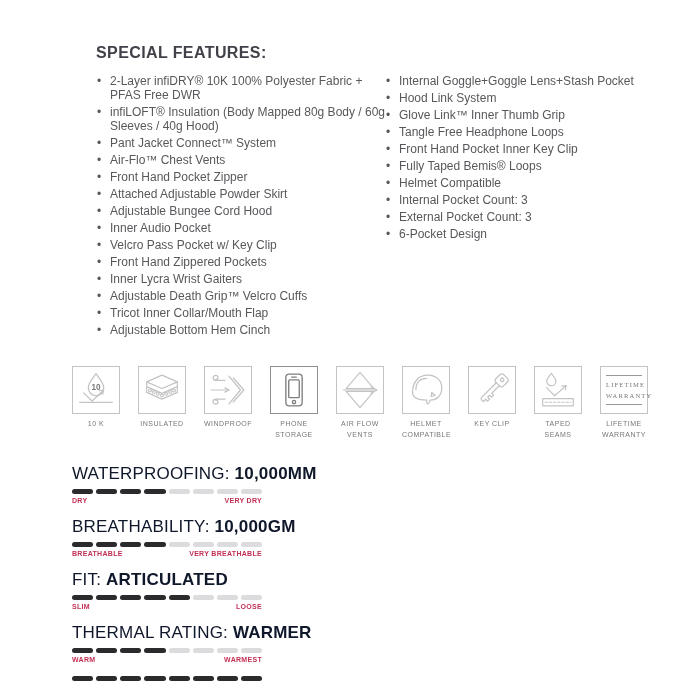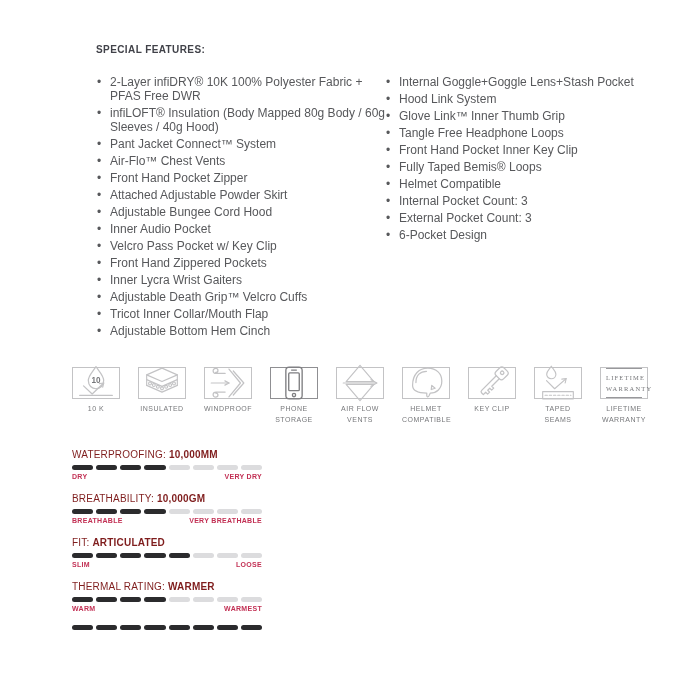--- a/index.html
+++ b/index.html
@@ -16,61 +16,61 @@
   body{
     width:700px;height:700px;overflow:hidden;background:#ffffff;
     font-family:"Liberation Sans","DejaVu Sans",sans-serif;
     -webkit-font-smoothing:antialiased;
   }
   .page{padding-top:44px;}
 
   
   .features{margin-left:96px;}
   .sf-heading{
-    font-size:10px;font-weight:bold;color:var(--text-dark);
-    letter-spacing:.4px;margin:0 0 20px 0;
+    font-size:16px;font-weight:bold;color:var(--text-dark);
+    letter-spacing:.4px;margin:0 0 12px 0;
   }
   .cols{display:flex;align-items:flex-start;}
   .col-left{width:289px;}
   .col-right{width:280px;}
   ul.feat{list-style:none;margin:0;padding:0;}
   ul.feat li{
     display:flex;font-size:12px;color:var(--text-gray);
     line-height:14px;margin-bottom:3px;
   }
   ul.feat .blt{flex:none;width:14px;padding-left:1px;color:var(--text-gray);}
 
   
   .sizes{margin:14px 0 0 96px;font-size:13px;color:var(--text-gray);}
   .sizes .lbl{font-weight:bold;color:var(--text-dark);letter-spacing:.3px;}
 
   
   .icons{margin:26px 0 0 72px;display:flex;gap:18px;}
   .icell{width:48px;flex:none;}
   .ibox{
-    width:48px;height:32px;border:1px solid var(--icon-stroke);
+    width:48px;height:48px;border:1px solid var(--icon-stroke);
     display:flex;align-items:center;justify-content:center;background:#fff;
   }
   .icell.dark .ibox{border-color:#8f8f92;}
   .ilabel{
     margin-top:5px;text-align:center;font-size:7px;letter-spacing:.5px;
     color:#77787b;line-height:1.5;text-transform:uppercase;
   }
   .ibox svg{display:block;}
   .lw-inner{
     width:36px;border-top:1px solid #98989b;border-bottom:1px solid #98989b;
     padding:3px 0;text-align:center;
     font-family:"Liberation Serif","DejaVu Serif",serif;
     font-size:6.5px;letter-spacing:1.2px;color:#77787b;line-height:1.7;
   }
 
   
   .ratings{margin:24px 0 0 72px;}
   .rating{margin-bottom:13px;}
-  .rtitle{font-size:10px;color:#7f1d1d;margin-bottom:5px;letter-spacing:.2px;}
+  .rtitle{font-size:17px;color:#0f172a;margin-bottom:5px;letter-spacing:.2px;}
   .rtitle .rvalue{font-weight:bold;}
   .rbar{display:flex;gap:3px;width:190px;}
   .seg{height:5px;flex:1;border-radius:2.5px;}
   .seg.f{background:var(--bar-filled);}
   .seg.e{background:var(--bar-empty);}
   .rminmax{
     width:190px;display:flex;justify-content:space-between;
     margin-top:3px;font-size:7px;font-weight:bold;letter-spacing:.3px;
     color:var(--red);text-transform:uppercase;
   }

